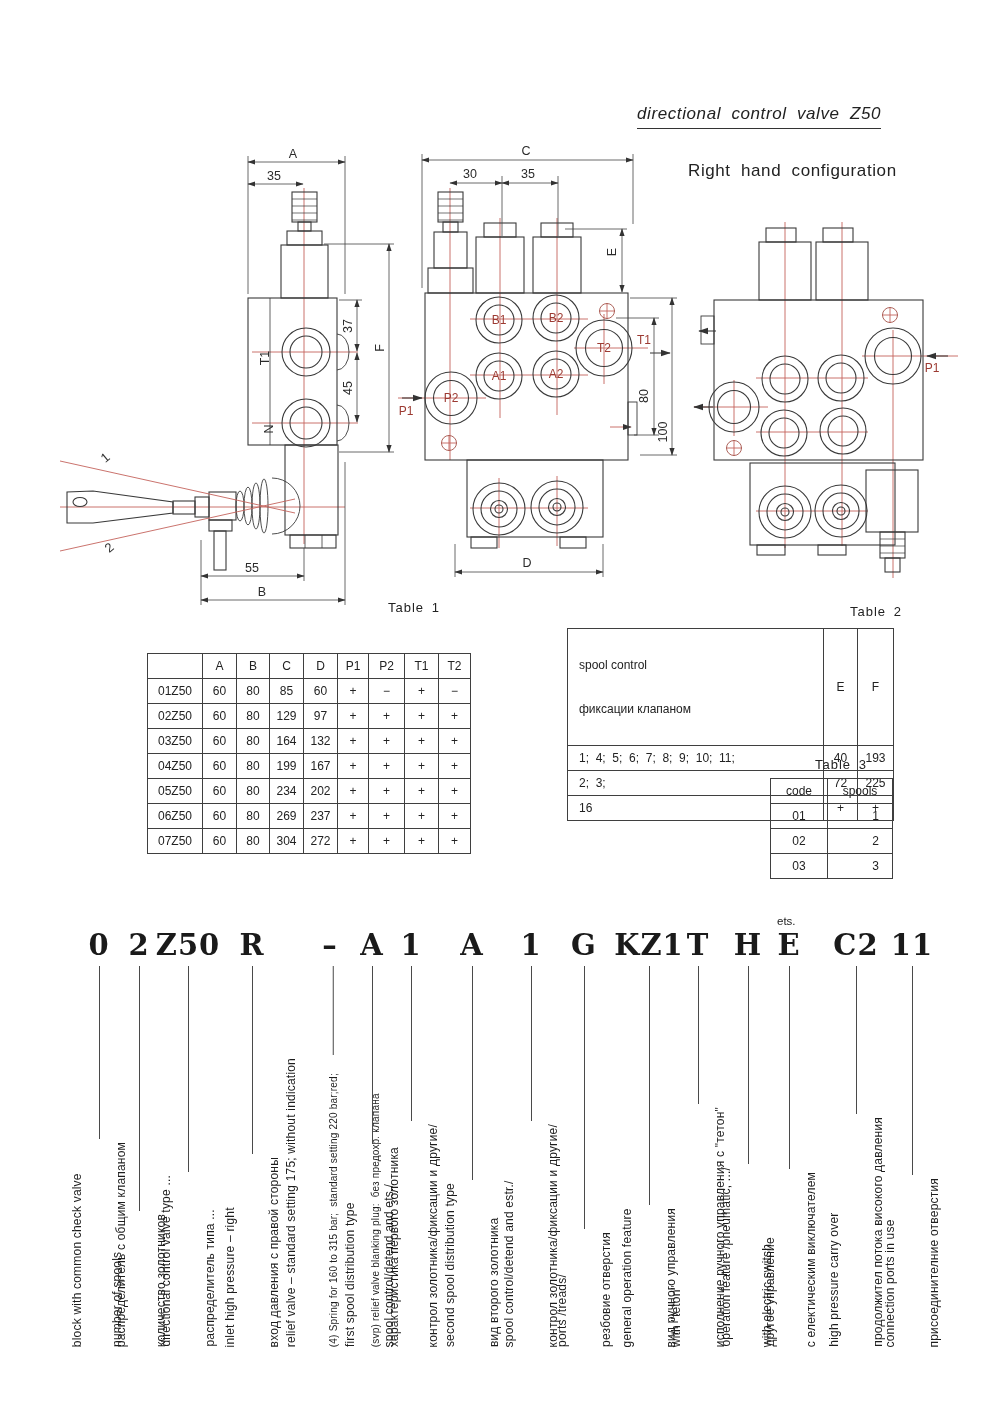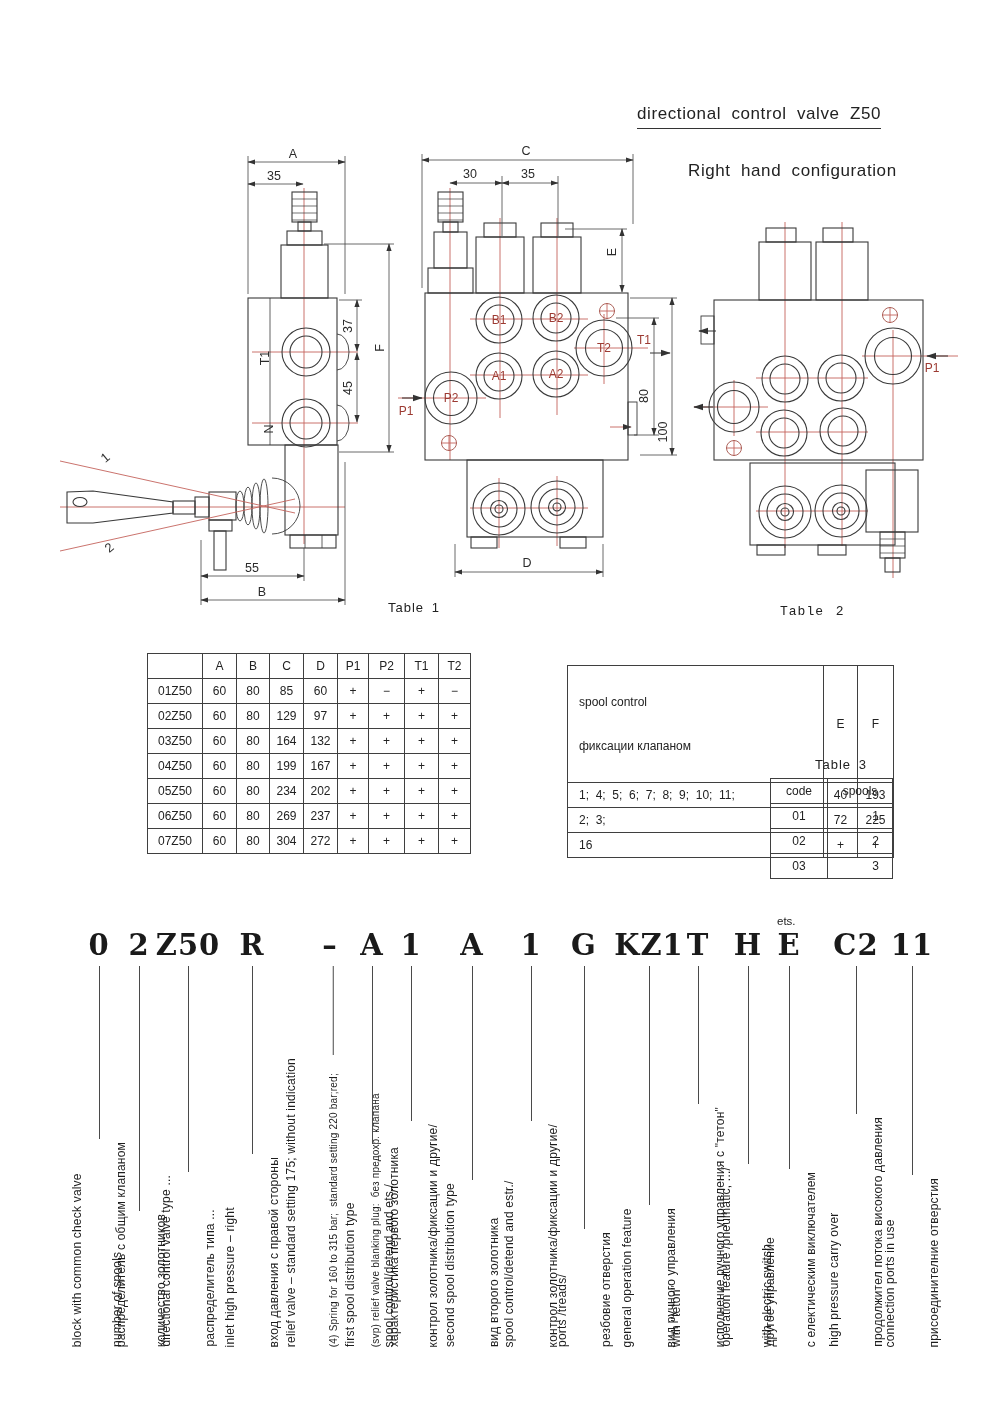--- a/index.html
+++ b/index.html
@@ -1,21 +1,21 @@
 <!DOCTYPE html>
 <html><head>
 <meta charset="utf-8">
 <style>
   html,body{margin:0;padding:0;background:#e8e8e8;}
   .page{position:relative;width:1000px;height:1415px;background:#ffffff;overflow:hidden;
         font-family:"Liberation Sans", sans-serif;color:#1f1f1f;}
   .abs{position:absolute;}
   
   .title{font-size:17px;letter-spacing:.6px;word-spacing:5px;color:#222;white-space:nowrap;}
-  .underlined{border-bottom:1.6px solid #333;padding-bottom:4px;}
+  .underlined{border-bottom:1.6px solid #333;padding-bottom:4px;font-style:italic;}
   
   table.dt{position:absolute;border-collapse:collapse;table-layout:fixed;font-size:12px;color:#222;}
   table.dt td,table.dt th{border:1.2px solid #3f3f3f;font-weight:normal;text-align:center;
         padding:0;height:24px;overflow:hidden;white-space:pre;}
   .t2 td.lab,.t2 th.lab{text-align:left;padding-left:11px;}
   .t2 th{height:47px;}
   .t2 td{height:25px;}
   .t3 th{height:27px;}
   .t3 td{height:34px;}
   .t3 td.sp{text-align:right;padding-right:13px;}
@@ -401,22 +401,22 @@
           <td>304</td>
           <td>272</td>
           <td>+</td>
           <td>+</td>
           <td>+</td>
           <td>+</td>
     </tr>
   </tbody>
     </table>
 
-  <div class="abs tcap" style="left:780px;top:604px;font-family:Liberation Mono, monospace;">Table 2</div>
-  <table class="dt t2" style="left:567px;top:628px;width:326px;margin-top:37px;">
+  <div class="abs tcap" style="left:850px;top:604px;">Table 2</div>
+  <table class="dt t2" style="left:567px;top:628px;width:326px;">
     <colgroup>
         <col style="width:256px">
         <col style="width:34px">
         <col style="width:36px">
       </colgroup>
     <tbody>
         <tr>
       <th class="lab">
         <span style="display:block;line-height:16px;">spool control</span>
         <span style="display:block;line-height:16px;">фиксации клапаном</span>

